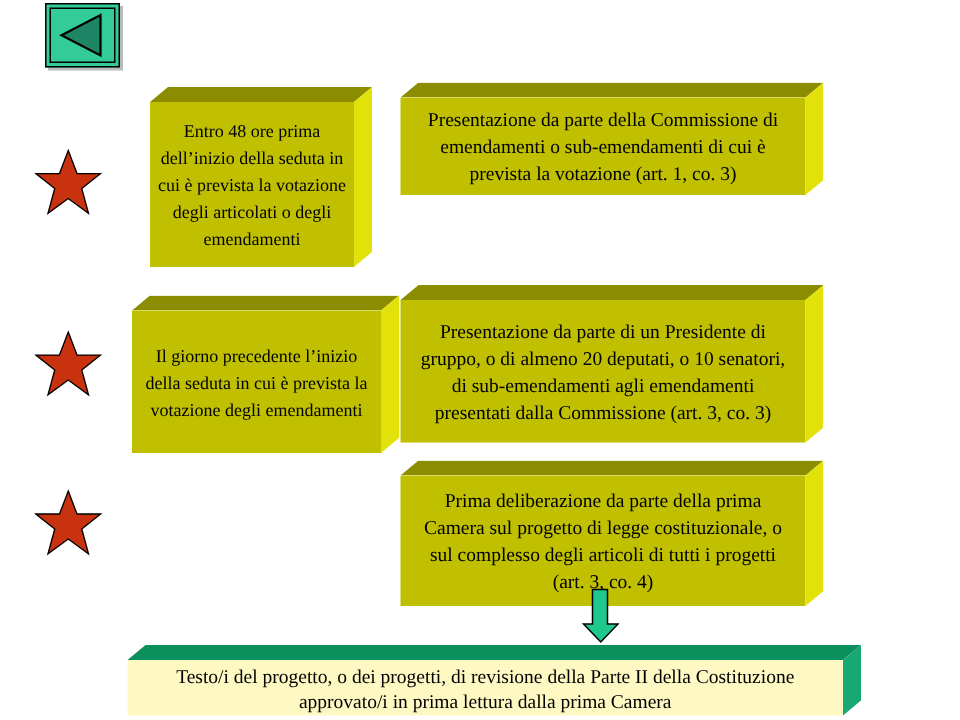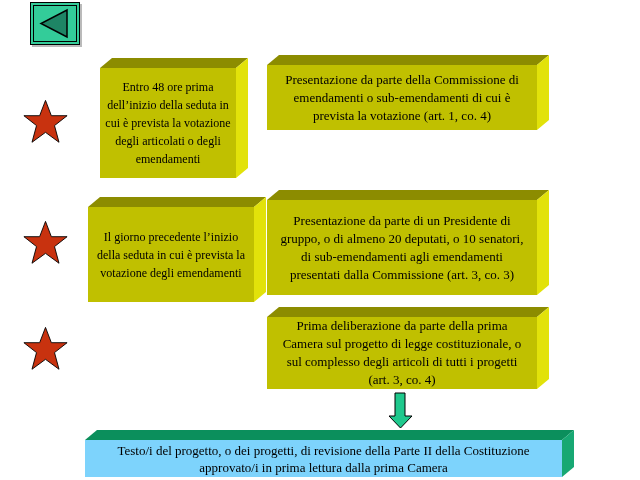--- a/index.html
+++ b/index.html
@@ -42,33 +42,33 @@
     clip-path:polygon(0 10px, 100% 0, 100% calc(100% - 10px), 0 100%);
   }
   .box3d .face-main {
     position:absolute; left:0; top:0; width:100%; height:100%;
     display:flex; align-items:center; justify-content:center;
     text-align:center; box-sizing:border-box;
   }
   .yellow .face-main { background:#C0C000; }
   .yellow .face-top  { background:#8C8C00; }
   .yellow .face-side { background:#E2E20A; }
-  .green  .face-main { background:#7dd3fc; }
+  .green  .face-main { background:#fef9c3; }
   .green  .face-top  { background:#0B8F5C; }
   .green  .face-side { background:#17A873; }
 
   .small-text { font-size:12px; line-height:18px; padding:0 5px; }
   .mid-text   { font-size:13px; line-height:18px; padding:0 10px; }
   .result-text{ font-size:13px; line-height:17px; padding:0 10px; }
 
   #box1 { left:100px;  top:68px;  width:136px; height:110px; }
   #box2 { left:267px; top:65px;  width:270px; height:65px;  }
   #box3 { left:88px;  top:207px; width:166px; height:95px;  }
   #box4 { left:267px; top:200px; width:270px; height:95px;text-decoration:underline;  }
-  #box5 { left:267px; top:317px; width:270px; height:72px;  }
+  #box5 { left:267px; top:317px; width:270px; height:87px;  }
   #result-box { left:85px; top:440px; width:477px; height:37px; }
 
   #down-arrow { position:absolute; left:388px; top:392px; width:25px; height:37px; }
 </style>
 </head>
 <body>
 
 <div id="slide">
 
   <button id="back-btn">
@@ -92,21 +92,21 @@
 
   <div id="box1" class="box3d yellow">
     <div class="face-top"></div>
     <div class="face-side"></div>
     <div class="face-main small-text">Entro 48 ore prima dell’inizio della seduta in cui è prevista la votazione degli articolati o degli emendamenti</div>
   </div>
 
   <div id="box2" class="box3d yellow">
     <div class="face-top"></div>
     <div class="face-side"></div>
-    <div class="face-main mid-text">Presentazione da parte della Commissione di emendamenti o sub-emendamenti di cui è prevista la votazione (art. 1, co. 4)</div>
+    <div class="face-main mid-text">Presentazione da parte della Commissione di emendamenti o sub-emendamenti di cui è prevista la votazione (art. 1, co. 3)</div>
   </div>
 
   <div id="box3" class="box3d yellow">
     <div class="face-top"></div>
     <div class="face-side"></div>
     <div class="face-main small-text">Il giorno precedente l’inizio della seduta in cui è prevista la votazione degli emendamenti</div>
   </div>
 
   <div id="box4" class="box3d yellow">
     <div class="face-top"></div>

